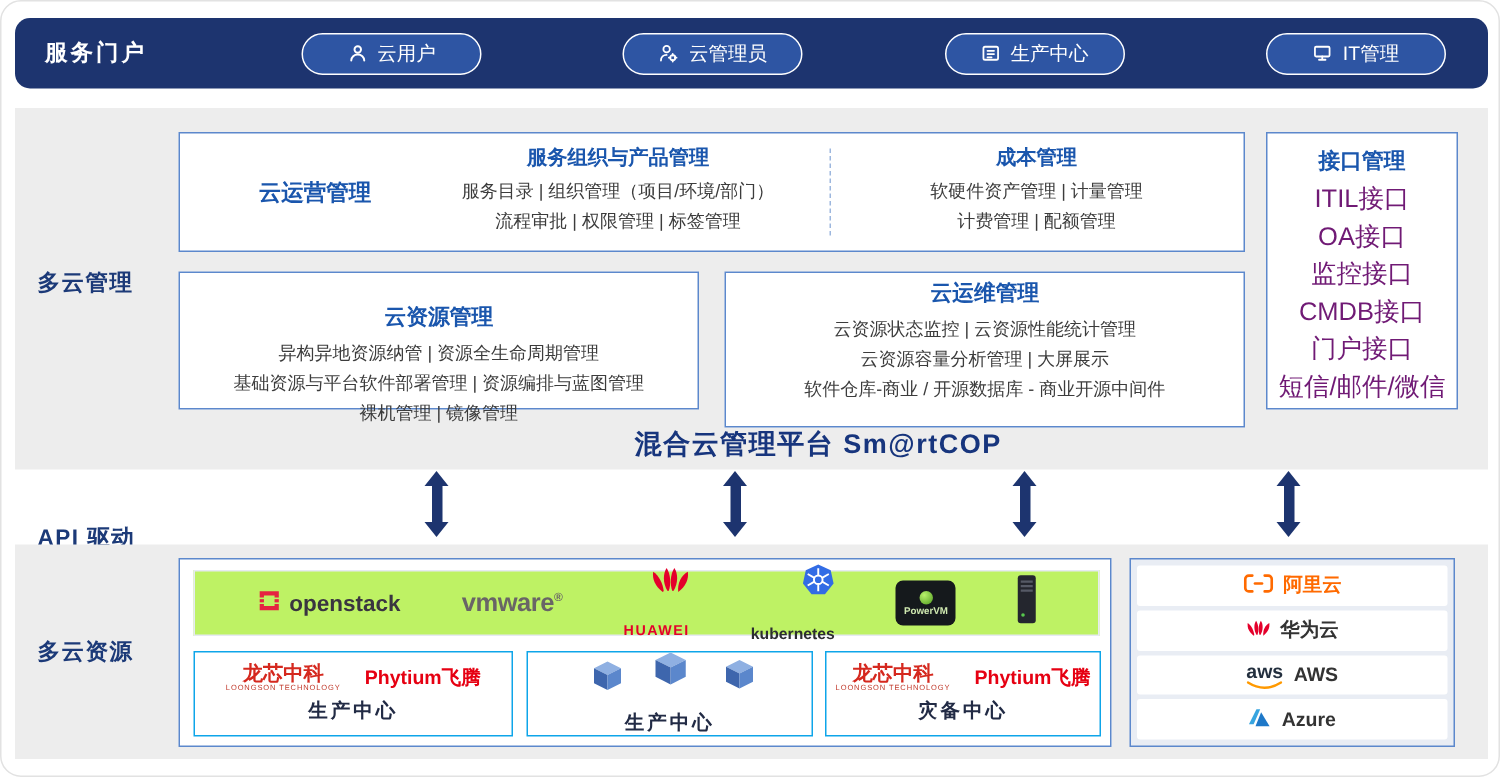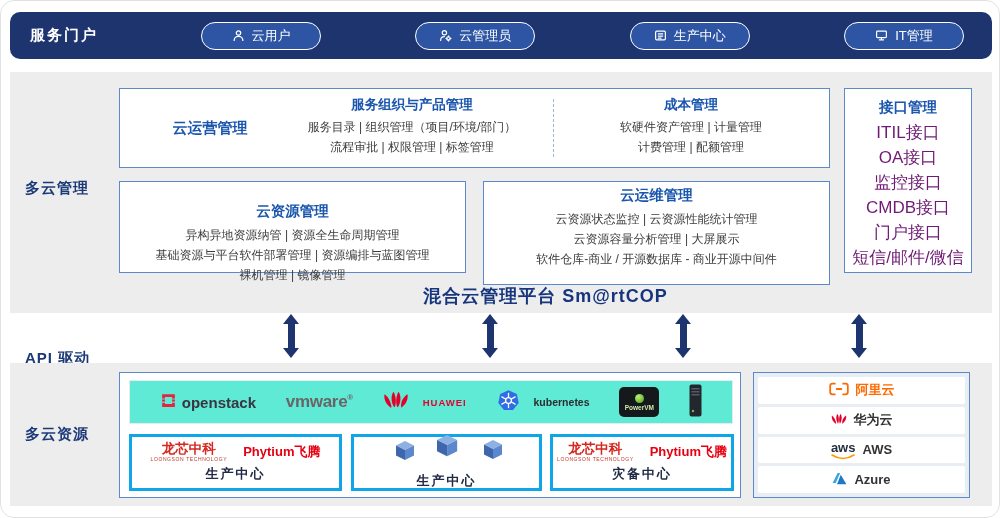--- a/index.html
+++ b/index.html
@@ -49,33 +49,33 @@
   .v-arrow { position:absolute; top:313px; display:flex; flex-direction:column; align-items:center; }
   .a-up   { width:0; height:0; border-left:8px solid transparent; border-right:8px solid transparent;
             border-bottom:10px solid #1d346f; }
   .a-shaft{ width:7px; height:24px; background:#1d346f; }
   .a-down { width:0; height:0; border-left:8px solid transparent; border-right:8px solid transparent;
             border-top:10px solid #1d346f; }
 
   
   .big-box { left:118px; top:371px; width:622px; height:126px; }
   .logo-row { position:absolute; left:9px; top:7px; width:604px; height:44px; border:1px solid #e6eaf2;
-              background:#5eead4; display:flex; align-items:center; justify-content:space-evenly; }
+              background:#bef264; display:flex; align-items:center; justify-content:space-evenly; }
   .logo-openstack { display:flex; align-items:center; gap:5px; font-weight:bold; font-size:15px; color:#3a3540; }
   .logo-vmware { font-weight:bold; font-size:17px; color:#696566; letter-spacing:-0.3px; }
   .logo-vmware sup { font-size:8px; }
-  .stack-logo { display:flex; flex-direction:row; align-items:center; gap:14px; }
+  .stack-logo { display:flex; flex-direction:column; align-items:flex-end; gap:14px; }
   .huawei-text { color:#e4002b; font-weight:bold; font-size:9.5px; letter-spacing:1px; }
   .k8s-text { color:#2c2d31; font-weight:bold; font-size:10.5px; }
   .pv-tile { width:40px; height:30px; background:#15191c; border-radius:5px; display:flex;
              flex-direction:column; align-items:center; justify-content:center; gap:1px; }
   .pv-orb { width:9px; height:9px; border-radius:50%; background:radial-gradient(circle at 35% 30%, #b9f26b, #4f9b1f); }
   .pv-text { color:#cfe8b0; font-size:6.5px; font-weight:bold; }
 
-  .center-box { position:absolute; top:61px; height:57px; border:3px solid #0ea5e9; background:#fff;
+  .center-box { position:absolute; top:61px; height:57px; border:1px solid #0ea5e9; background:#fff;
                 display:flex; flex-direction:column; align-items:center; justify-content:center; gap:3px; }
   .center-a { left:9px;  width:213px; }
   .center-b { left:231px; width:191px; }
   .center-c { left:430px; width:184px; }
   .chip-row { display:flex; align-items:center; gap:16px; }
   .loongson { display:flex; flex-direction:column; align-items:center; line-height:1; }
   .ls-main { color:#d5281e; font-weight:bold; font-size:13.5px; }
   .ls-sub { color:#c0392b; font-size:5px; letter-spacing:0.6px; margin-top:2px; }
   .phytium { color:#e60012; font-weight:bold; font-size:13px; }
   .center-label { font-size:13px; color:#222b45; font-weight:bold; letter-spacing:2px; }

